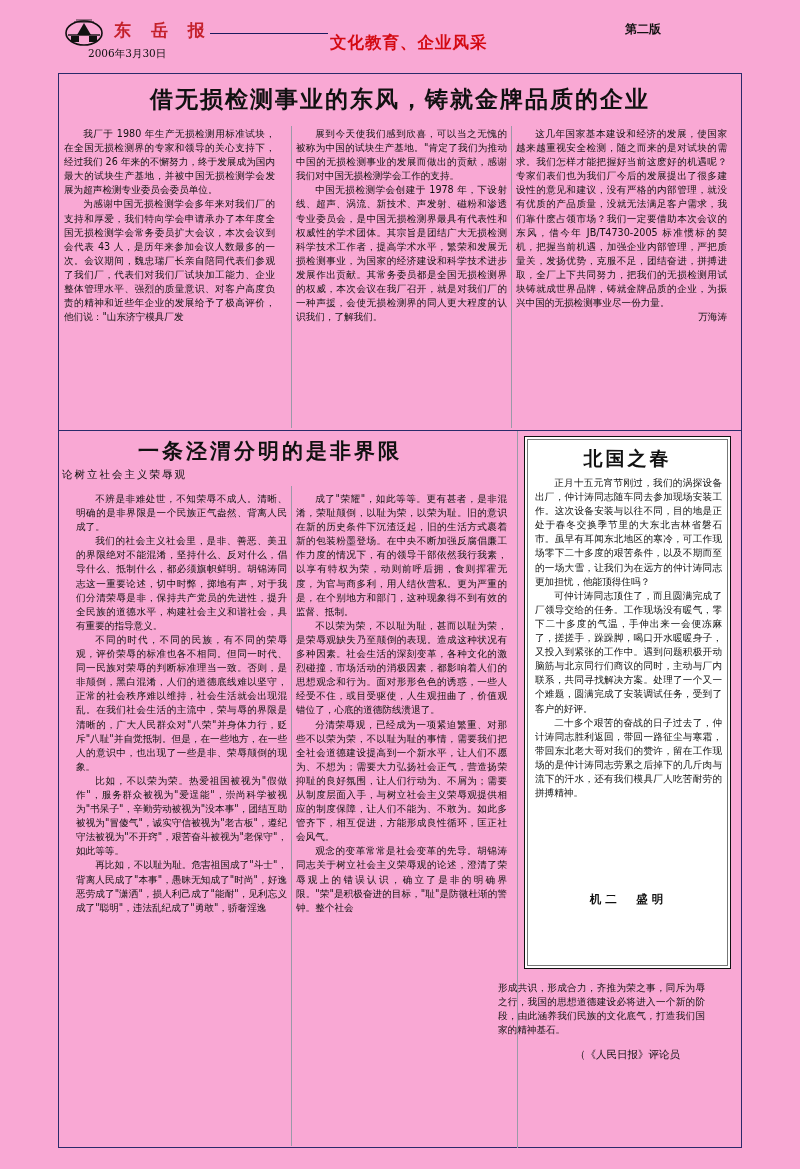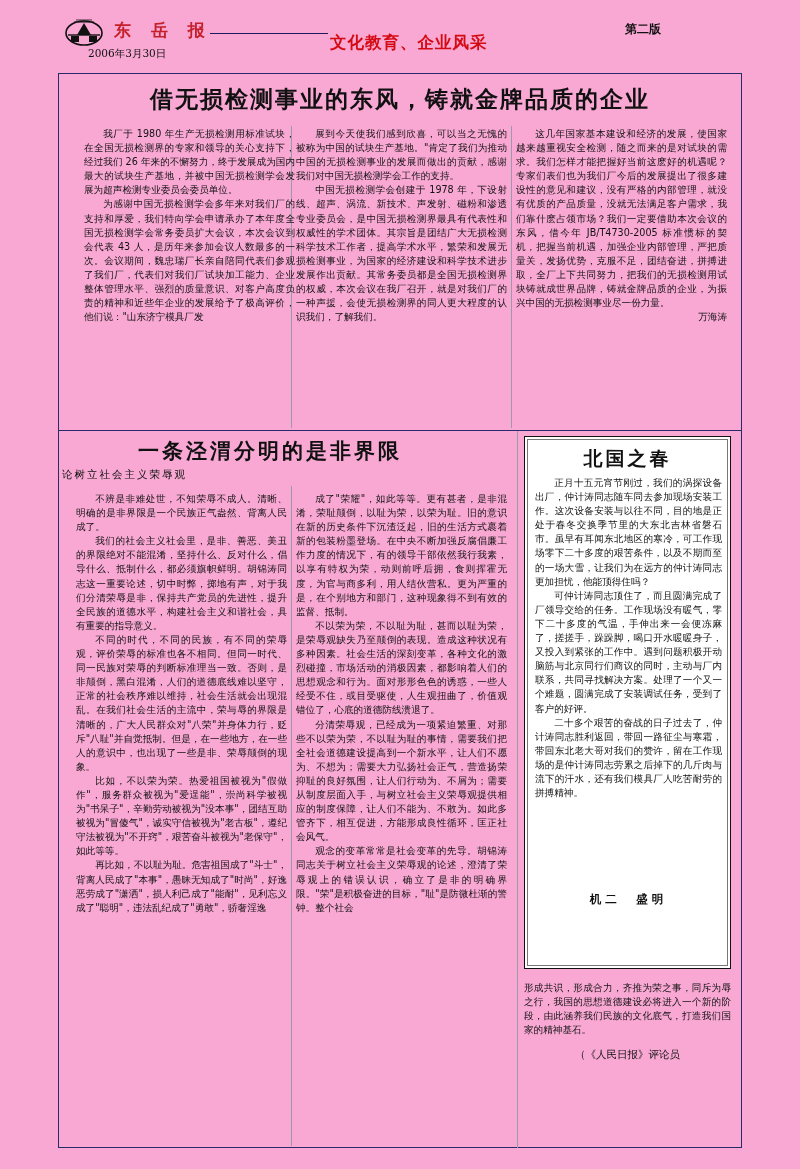--- a/index.html
+++ b/index.html
@@ -140,21 +140,21 @@
     margin: 0;
     text-indent: 2em;
   }
   .byline {
     text-align: right;
     text-indent: 0;
     margin-top: 2px;
   }
 
   
-  .a1c1 { left: 84px;  top: 127px; width: 211px; }
+  .a1c1 { left: 64px;  top: 127px; width: 211px; }
   .a1c2 { left: 296px; top: 127px; width: 211px; }
   .a1c3 { left: 516px; top: 127px; width: 211px; }
 
   
   .a2c1 { left: 76px;  top: 492px; width: 211px; }
   .a2c2 { left: 296px; top: 492px; width: 211px; }
 
   
   .sidebox {
     position: absolute;
@@ -200,21 +200,21 @@
     text-align: center;
     font-size: 11.5px;
     font-weight: bold;
     letter-spacing: 4px;
     color: #111;
   }
 
   
   .closing {
     position: absolute;
-    left: 524px; top: 981px;
+    left: 498px; top: 981px;
     width: 207px;
     font-size: 9.6px;
     line-height: 14.1px;
     text-align: justify;
     text-justify: inter-ideograph;
     color: #111;
   }
   .closing p { margin: 0; text-indent: 0; }
   .source-line {
     position: absolute;

